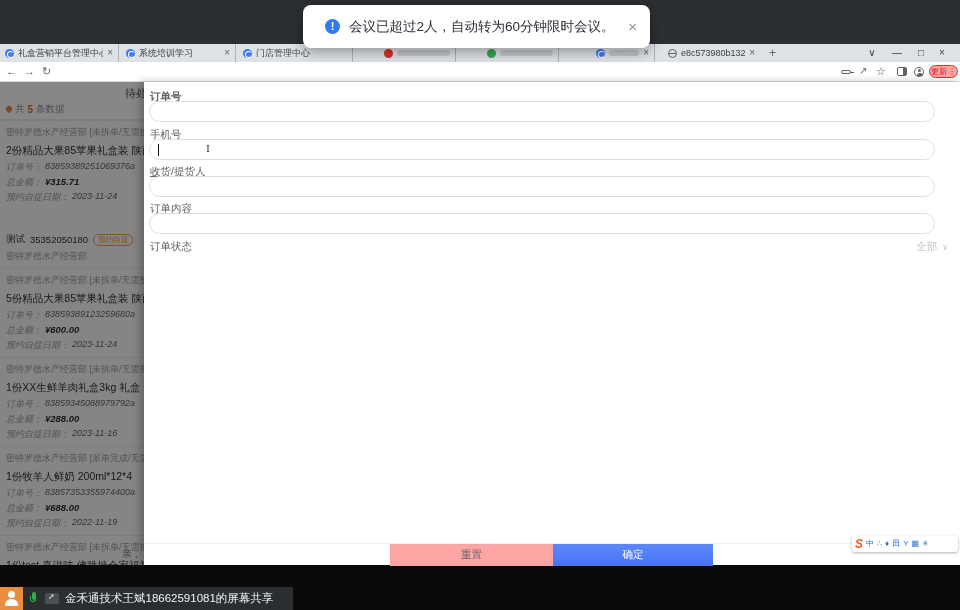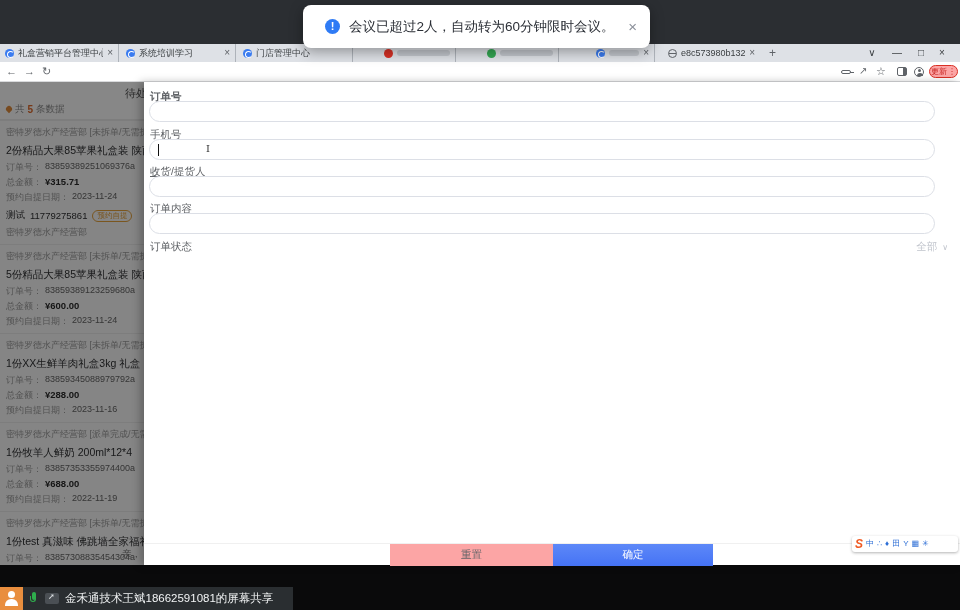--- a/index.html
+++ b/index.html
@@ -55,25 +55,25 @@
   
   .sidebar { position:absolute; left:0; top:0; width:144px; height:483px; background:#fbfbfb; overflow:hidden; }
   .sb-header { height:18px; position:relative; background:#fff; }
   .sb-header-tab { position:absolute; right:-14px; top:4px; font-size:11px; color:#555; white-space:nowrap; }
   .sb-count { height:20px; background:#fff; border-bottom:1px solid #ececec; display:flex; align-items:center; font-size:9.5px; color:#8c8c8c; padding-left:6px; gap:3px; }
   .pin { width:6px; height:6px; border-radius:50% 50% 50% 0; transform:rotate(-45deg); background:#e08c3c; position:relative; top:-1px; }
   .sb-count b { color:#e06a2b; font-weight:bold; font-size:10px; }
   .order-group { border-top:1px solid #ededed; }
   .vendor { font-size:9px; color:#9b9b9b; padding:5px 6px 4px 6px; white-space:nowrap; overflow:hidden; }
   .product { font-size:10.5px; color:#303133; padding:1px 0 2px 6px; white-space:nowrap; overflow:hidden; }
-  .krow { display:flex; font-size:9px; padding:1px 0 1px 6px; white-space:nowrap; overflow:hidden; }
+  .krow { display:flex; font-size:9px; padding:1px 0 1px 6px; white-space:nowrap; overflow:hidden;font-style:italic; }
   .krow .k { color:#9b9b9b; margin-right:3px; }
   .krow .v { color:#666; }
   .krow .v.amount { color:#2b2b2b; font-weight:bold; font-size:9.5px; }
-  .buyerrow { display:flex; align-items:center; gap:5px; font-size:9.5px; color:#303133; padding:4px 0 2px 6px; }
+  .buyerrow { display:flex; align-items:center; gap:5px; font-size:9.5px; color:#303133; padding:4px 0 2px 6px;margin-top:24px; }
   .badge { border:1px solid #e6a23c; color:#e6a23c; border-radius:8px; font-size:7.5px; padding:0 4px; line-height:10px; }
   .vendor2 { font-size:9px; color:#9b9b9b; padding:2px 6px 5px 6px; }
   .sb-footer { position:absolute; right:3px; bottom:4px; font-size:9.5px; color:#777; }
   .sidebar-mask { position:absolute; left:0; top:0; width:144px; height:483px; background:rgba(0,0,0,0.47); z-index:5; }
 
   
   .main { position:absolute; left:144px; top:0; width:816px; height:483px; background:#ffffff; box-shadow:-4px 0 8px rgba(0,0,0,.25); z-index:6; }
   .flabel { position:absolute; left:6px; font-size:10.5px; color:#5f6266; }
   .finput { position:absolute; left:5px; width:786px; height:21px; border:1px solid #dcdfe6; border-radius:13px; background:#fff; }
   .caret { position:absolute; left:8px; top:4px; width:1px; height:12px; background:#111; }
@@ -185,21 +185,21 @@
       <div class="krow">
           <span class="k">总金额：</span>
           <span class="v amount">¥315.71</span>
         </div>
       <div class="krow">
           <span class="k">预约自提日期：</span>
           <span class="v">2023-11-24</span>
         </div>
       <div class="buyerrow">
         <span>测试</span>
-        <span>11779275861</span>
+        <span>35352050180</span>
         <span class="badge">预约自提</span>
       </div>
       <div class="vendor2">密特罗德水产经营部</div>
     </div>
 
     <div class="order-group">
       <div class="vendor">密特罗德水产经营部 [未拆单/无需拆单]</div>
       <div class="product">5份精品大果85苹果礼盒装 陕西洛阳16</div>
       <div class="krow">
           <span class="k">订单号：</span>

